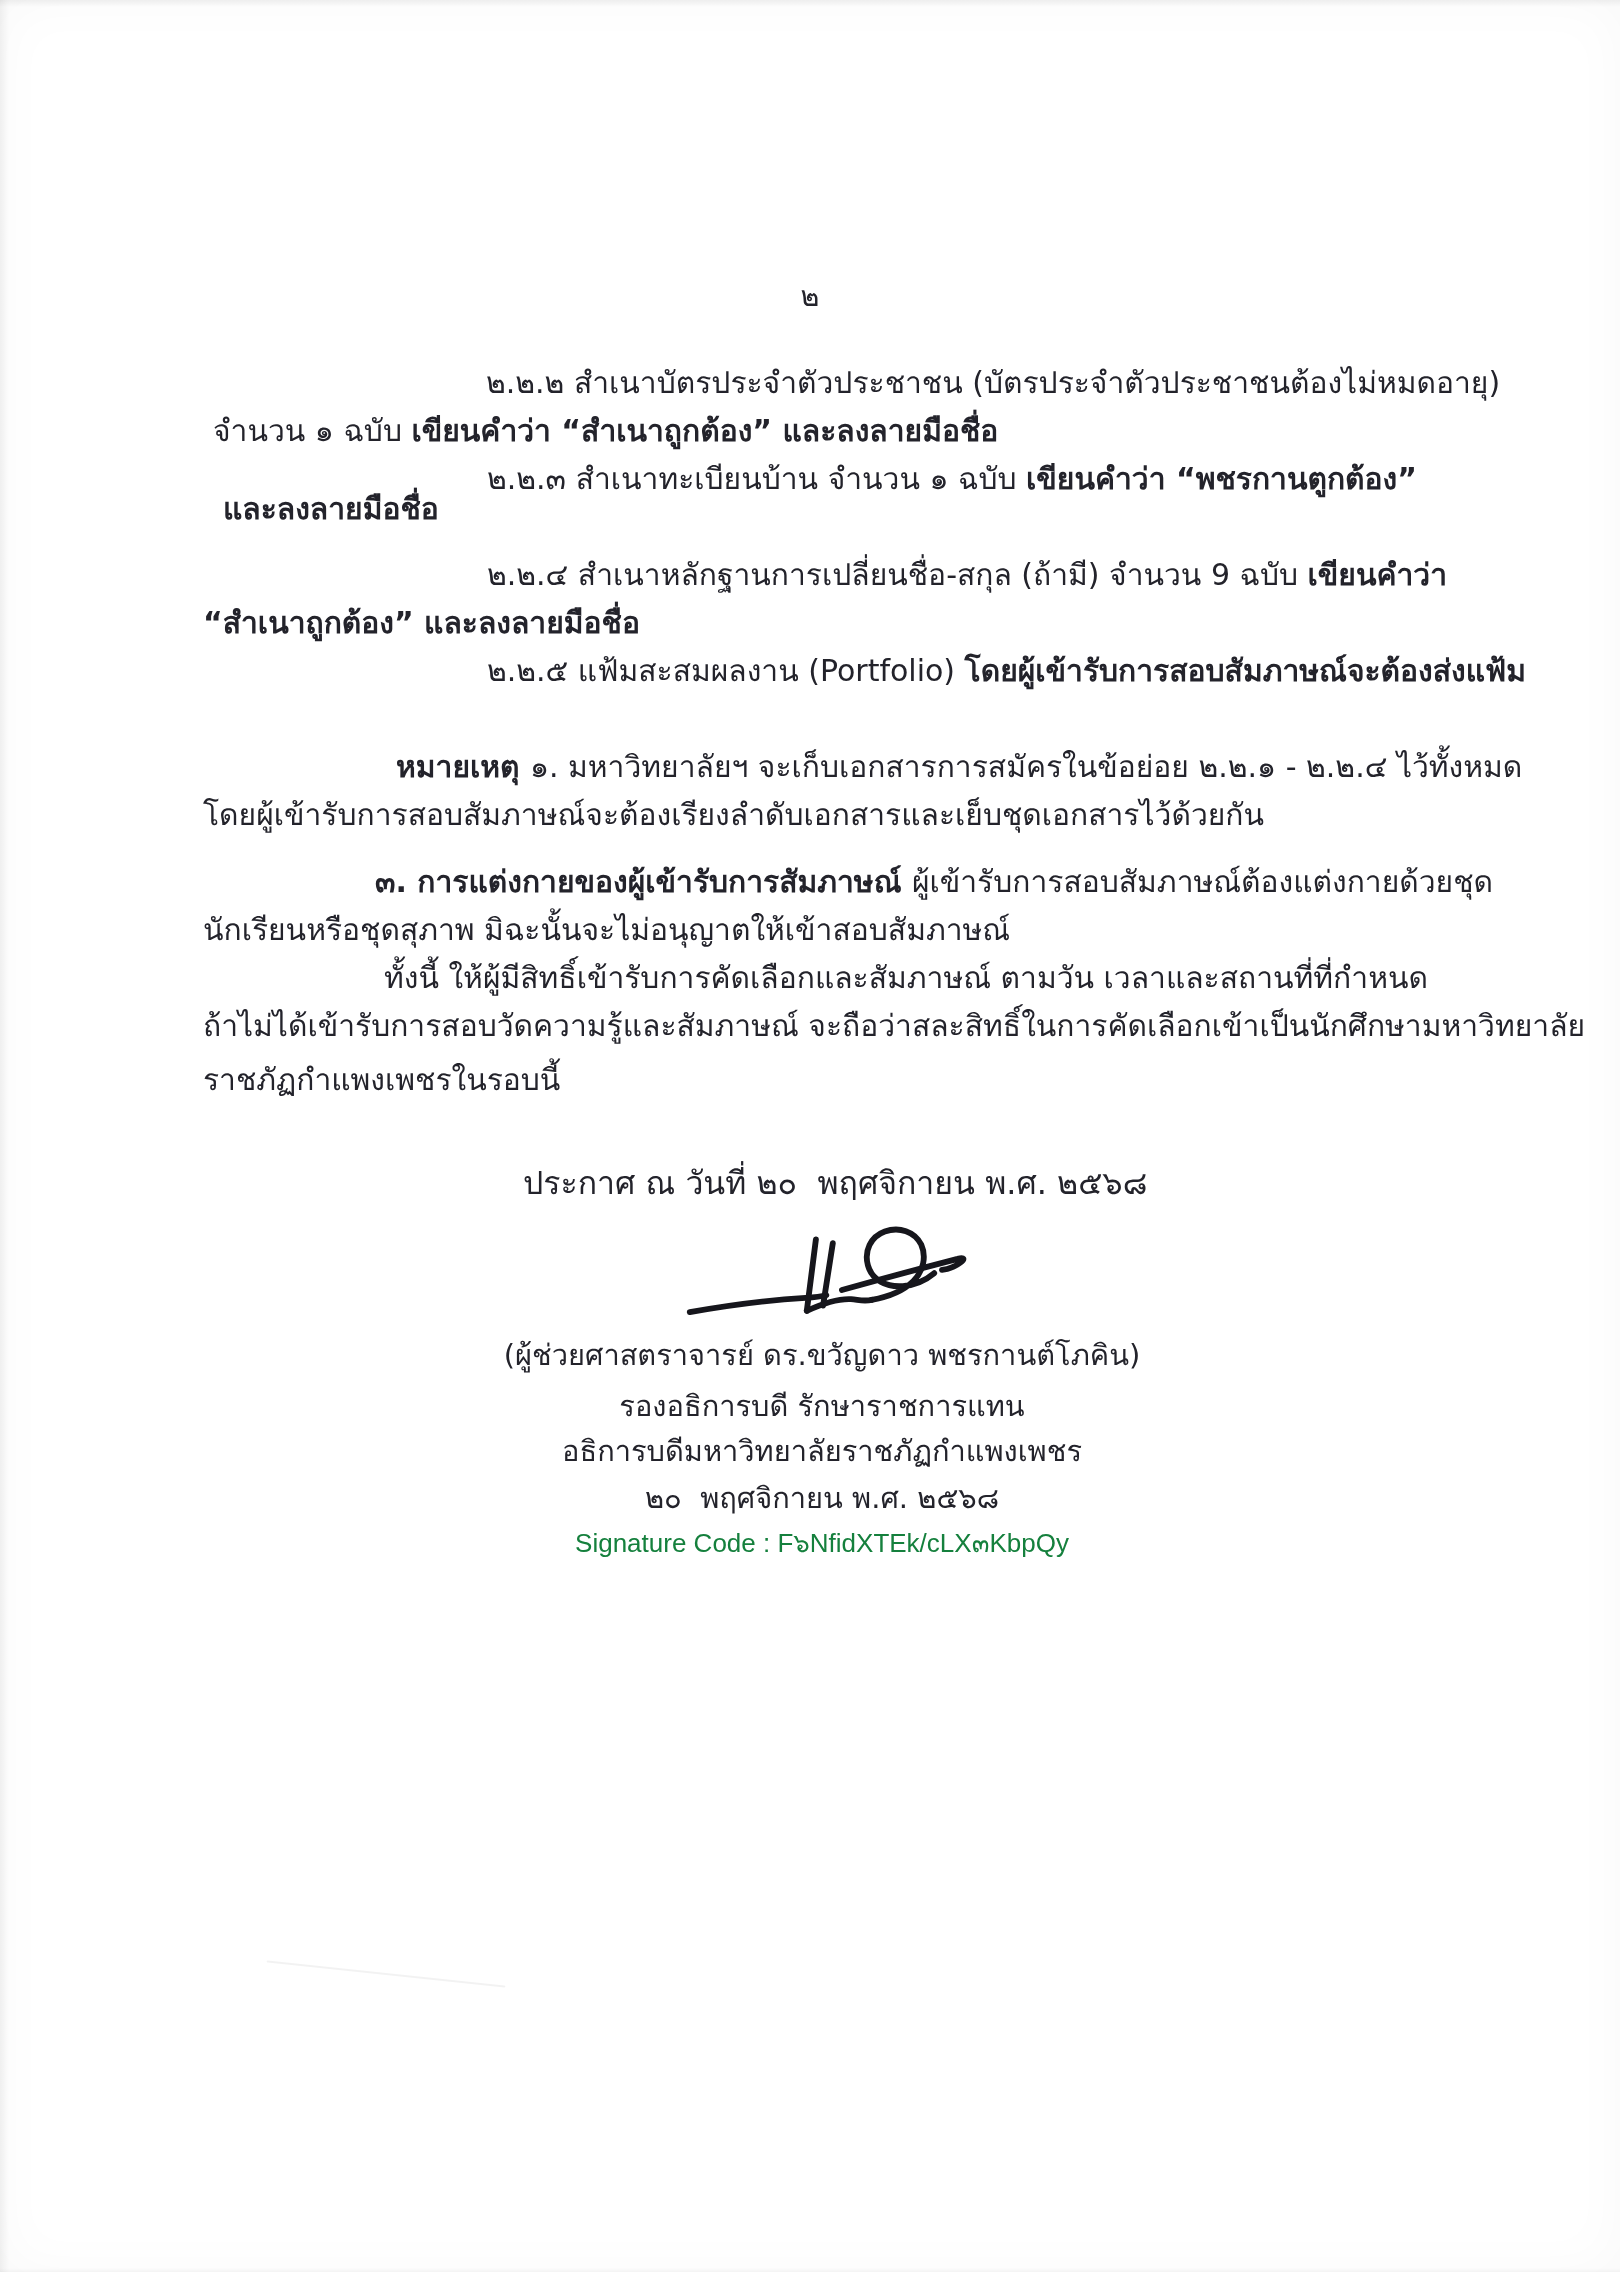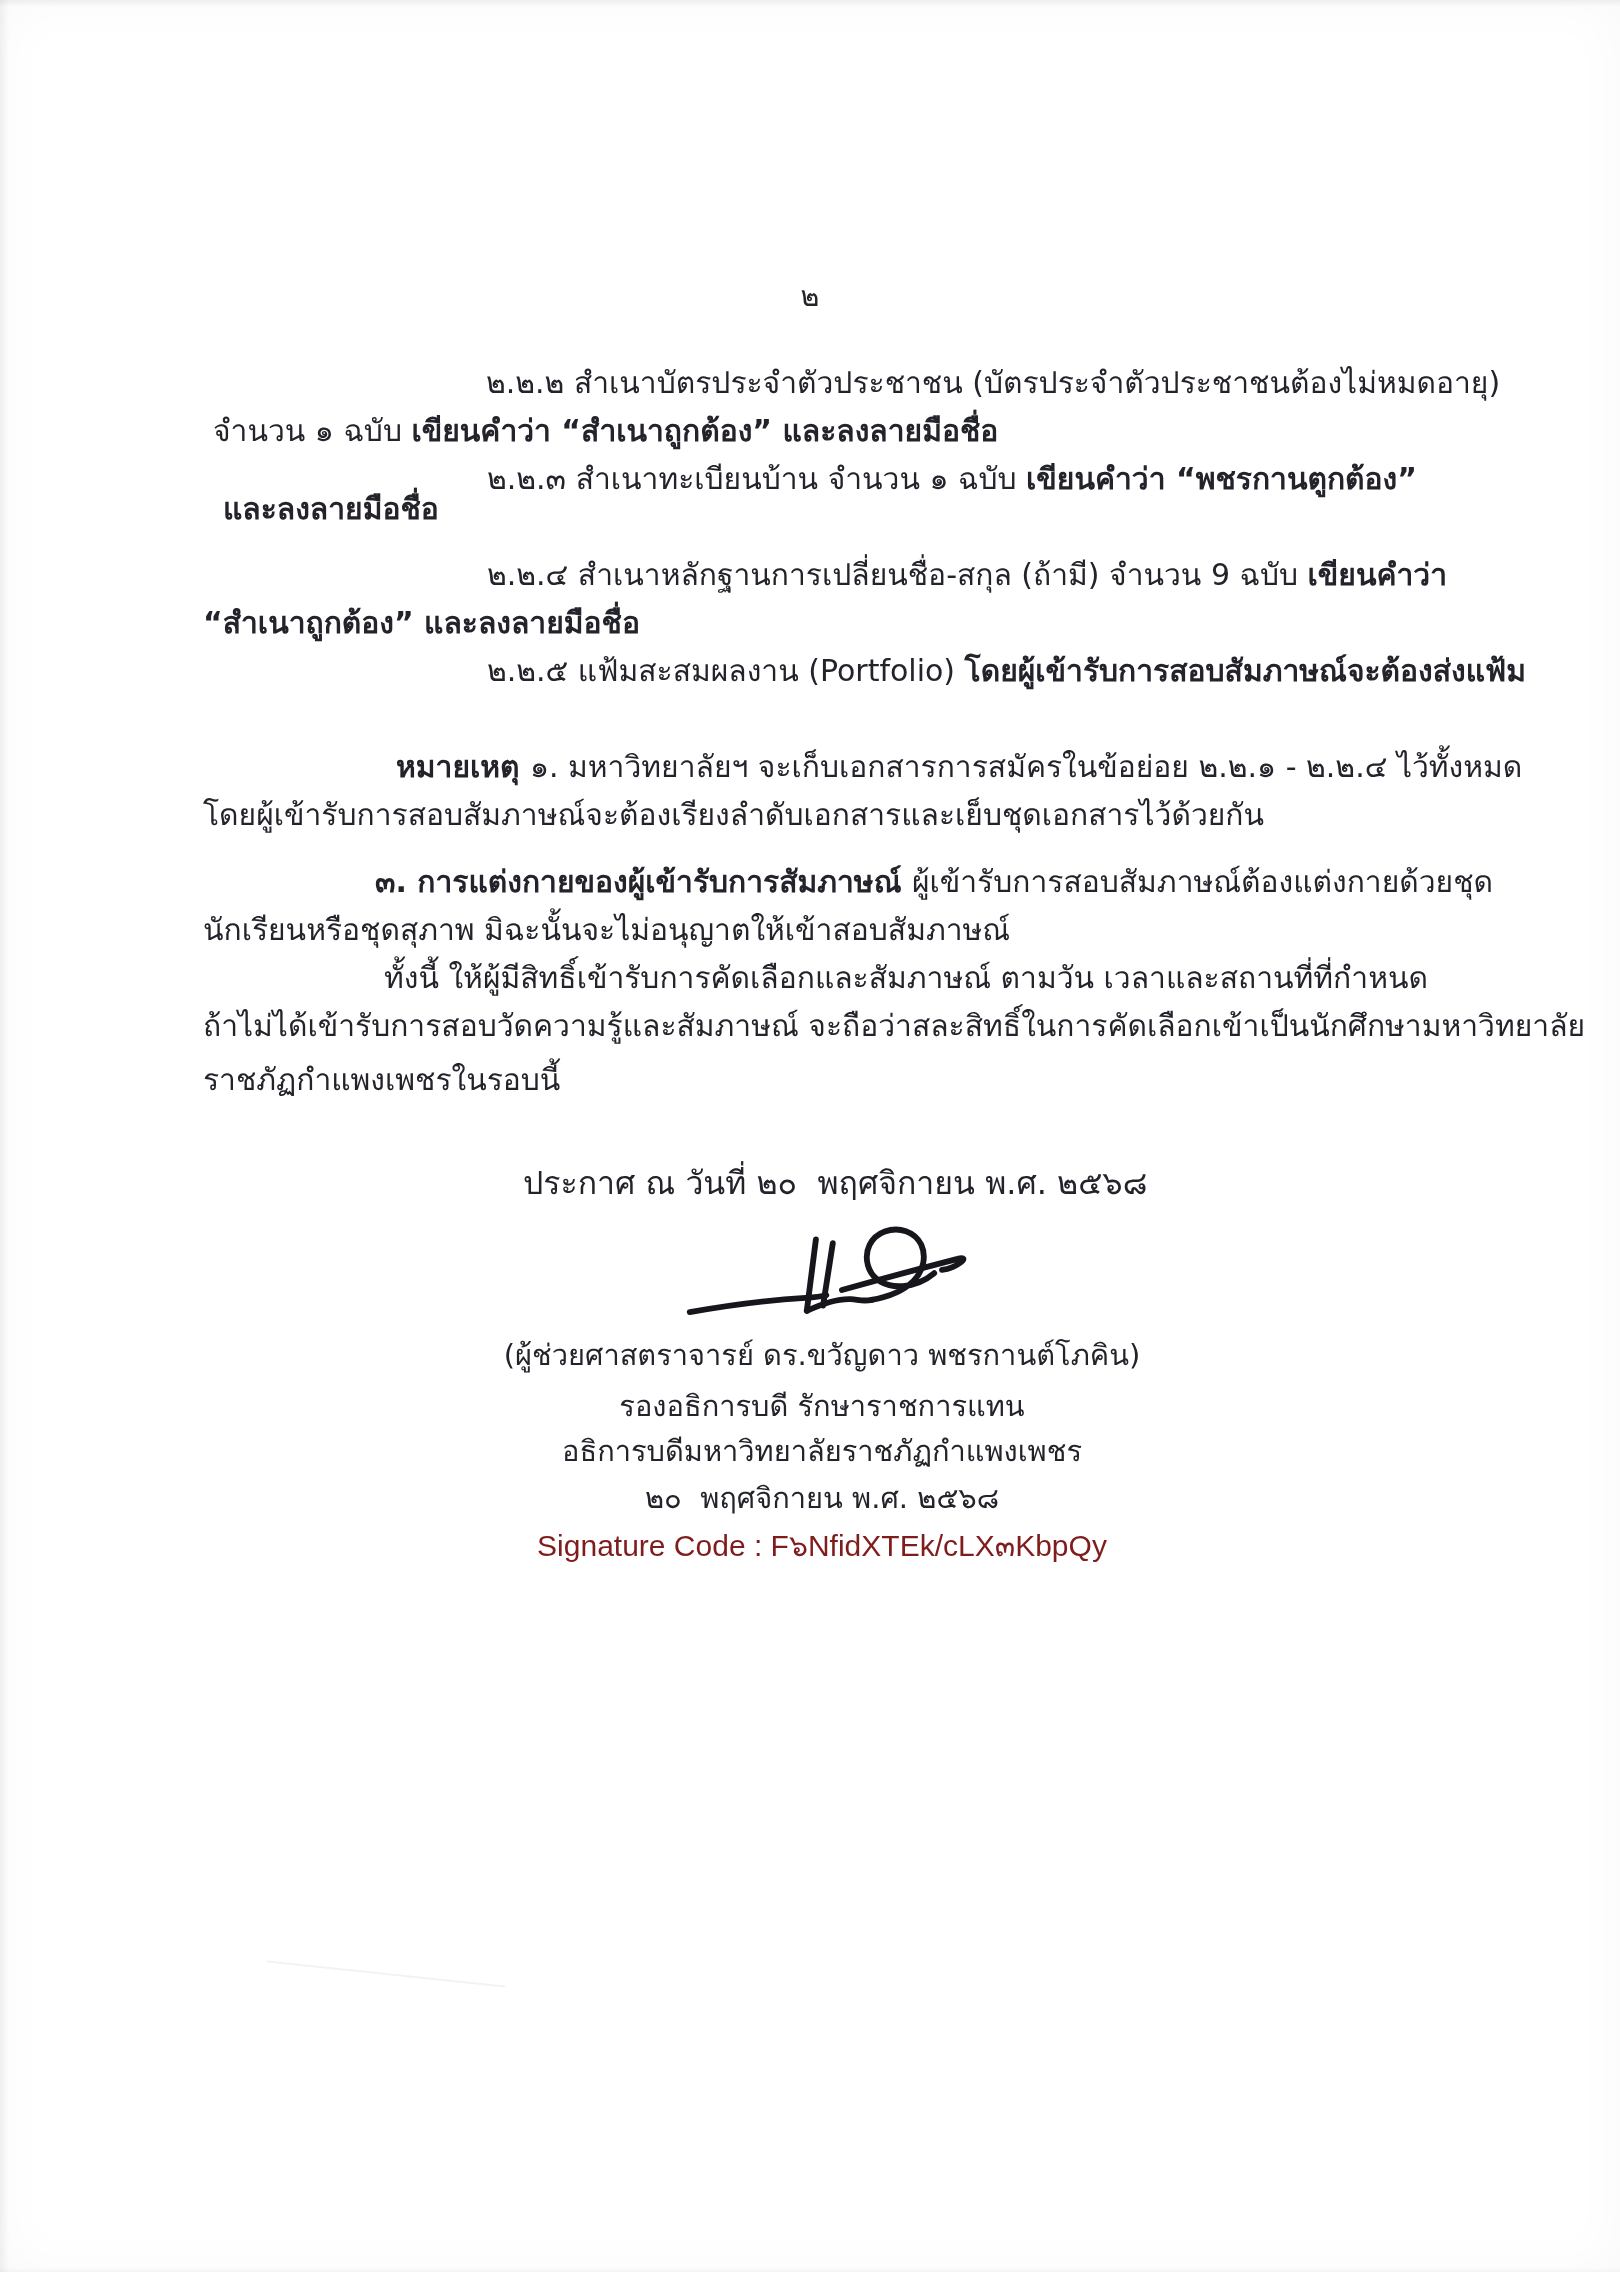--- a/index.html
+++ b/index.html
@@ -49,21 +49,21 @@
 
   .signature-svg{position:absolute;left:682px;top:1209px;
     width:286px;height:140px;}
 
   .sig-block-line{position:absolute;left:403px;width:838px;
     text-align:center;white-space:pre;font-size:29px;}
   .sb-name {top:1332px;}
   .sb-t1   {top:1383px;}
   .sb-t2   {top:1428px;}
   .sb-date {top:1475px;}
-  .sb-code {top:1522px;font-size:30px;color:#7f1d1d;
+  .sb-code {top:1522px;font-size:26px;color:#15803d;
     font-family:"Liberation Sans","DejaVu Sans",sans-serif;}
 </style>
 </head>
 <body>
 
 <div class="page">
 
   <div class="edge-top"></div>
   <div class="edge-left"></div>
   <div class="edge-bottom"></div>

